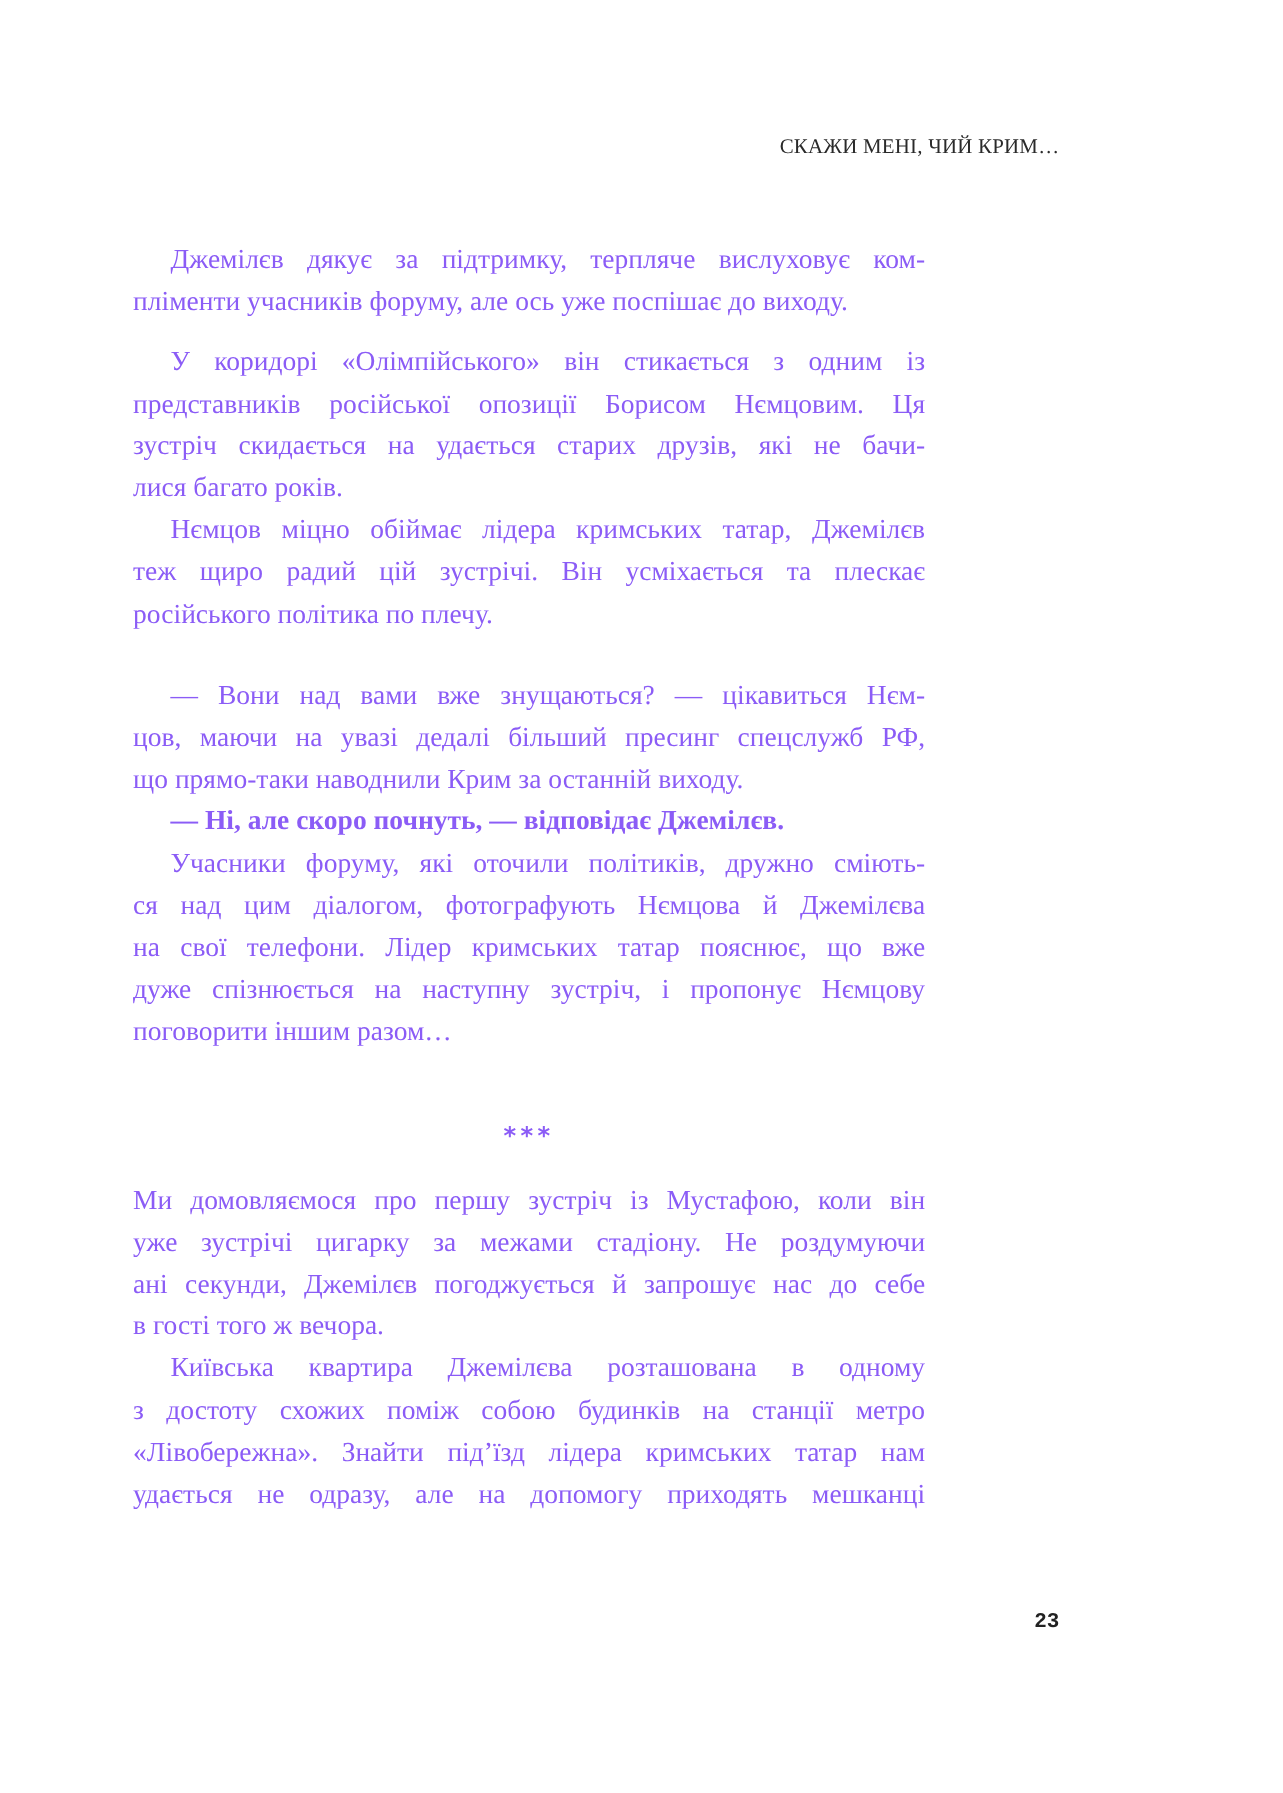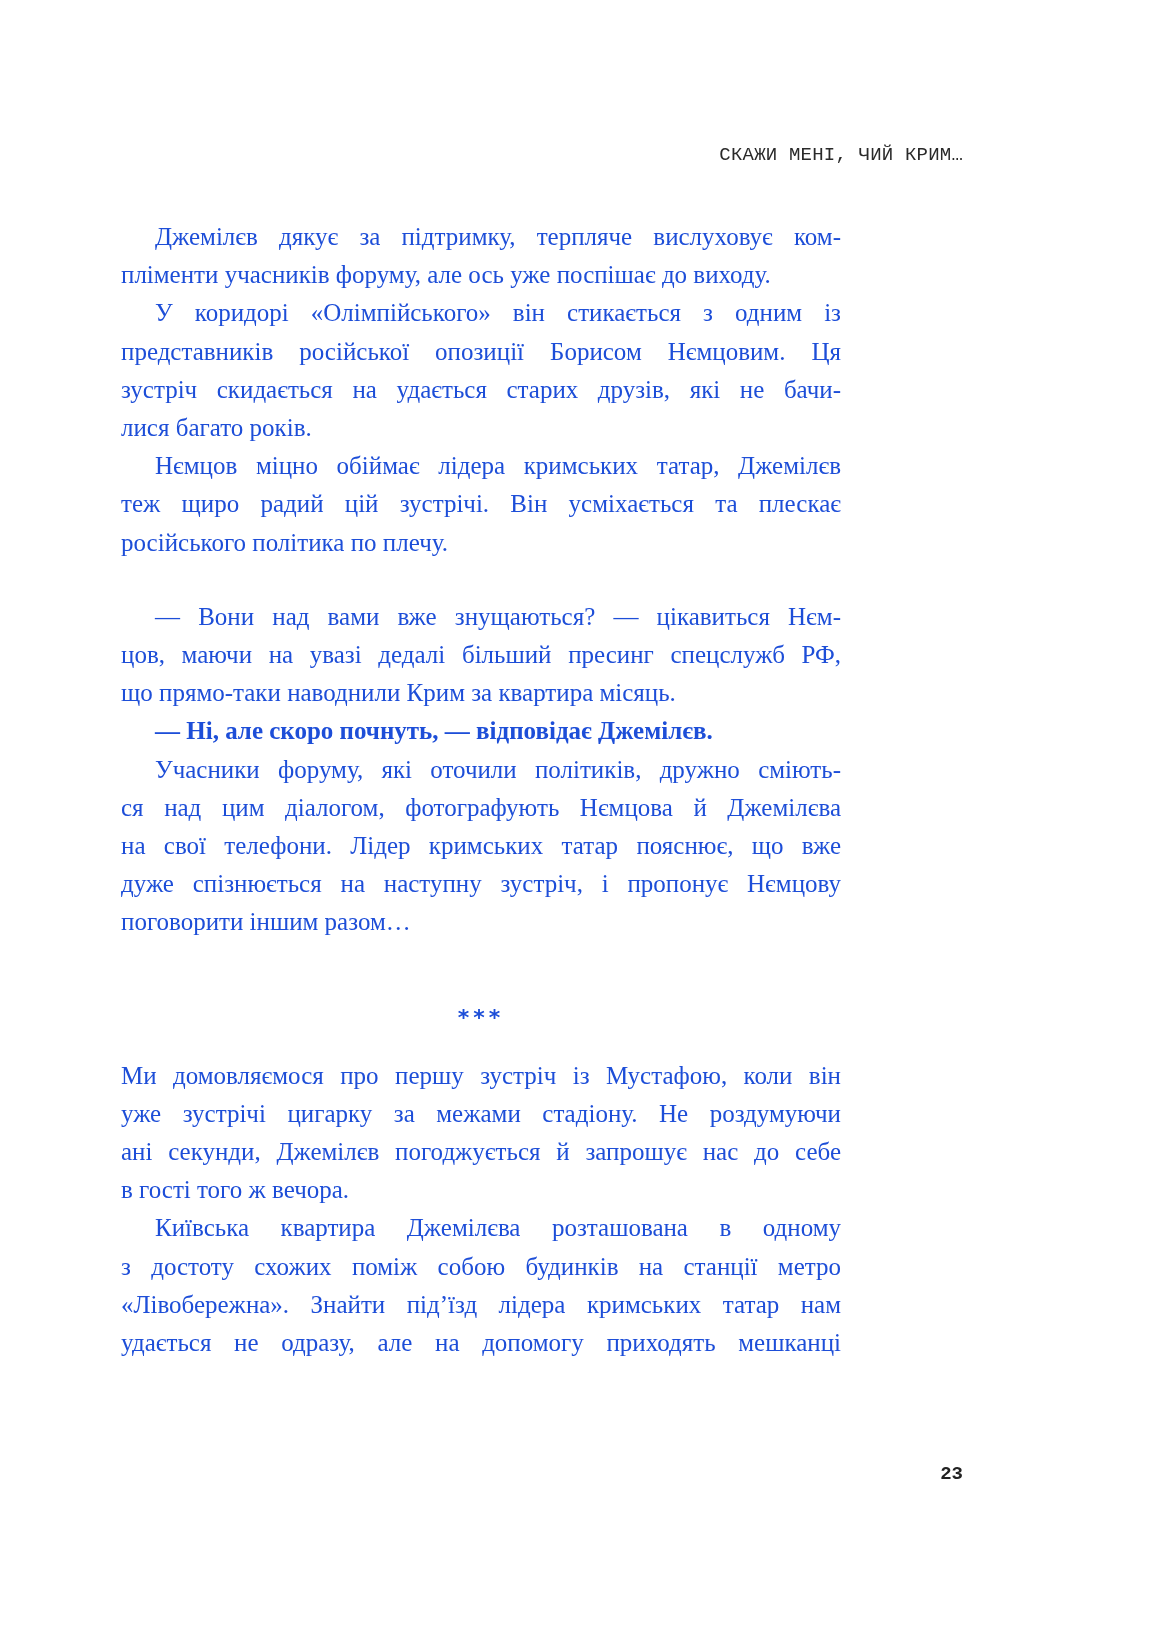--- a/index.html
+++ b/index.html
@@ -1,25 +1,25 @@
 <!DOCTYPE html>
 <html><head>
   <meta charset="utf-8">
   <style>
     html, body { margin: 0; padding: 0; background: #ffffff; }
     body { width: 1166px; height: 1630px; position: relative; overflow: hidden; color: #262626; }
     .running-head {
-      position: absolute; top: 144px; right: 203px;
-      font-family: Liberation Mono, monospace; font-size: 19px; letter-spacing: 0.2px;
+      position: absolute; top: 123px; right: 203px;
+      font-family: Liberation Serif, serif; font-size: 19px; letter-spacing: 0.2px;
       color: #2a2a2a; white-space: nowrap;
     }
     .text-block {
       position: absolute; left: 121px; top: 218px; width: 720px;
       font-family: "Liberation Serif", serif; font-size: 25px; line-height: 38.2px;
-      color: #1d4ed8;
+      color: #8b5cf6;
     }
     .para { margin: 0; text-align: justify; text-indent: 34px; }
     .line { display: block; white-space: nowrap; text-align: justify; text-align-last: justify; }
     .line.last { text-align-last: left; }
     .separator {
       text-align: center; font-family: "DejaVu Sans", sans-serif; font-size: 22px;
       font-weight: bold; letter-spacing: 4px; margin: 57px 0 20px 0; height: 38px; line-height: 38px;
     }
     .page-number {
       position: absolute; top: 1463px; right: 203px;
@@ -30,35 +30,35 @@
 <body>
 
 <div class="running-head">СКАЖИ МЕНІ, ЧИЙ КРИМ…</div>
 
 <div class="text-block">
   <div id="section1">
       <div class="para" style="text-indent: 0px;">
         <span class="line" style="padding-left: 34px;">Джемілєв дякує за підтримку, терпляче вислуховує ком-</span>
         <span class="line last">пліменти учасників форуму, але ось уже поспішає до виходу.</span>
       </div>
-      <div class="para" style="text-indent: 0px;">
+      <div class="para" style="text-indent: 0px; margin-top: 16px;">
         <span class="line" style="padding-left: 34px;">У коридорі «Олімпійського» він стикається з одним із</span>
         <span class="line">представників російської опозиції Борисом Нємцовим. Ця</span>
         <span class="line">зустріч скидається на удається старих друзів, які не бачи-</span>
         <span class="line last">лися багато років.</span>
       </div>
       <div class="para" style="text-indent: 0px;">
         <span class="line" style="padding-left: 34px;">Нємцов міцно обіймає лідера кримських татар, Джемілєв</span>
         <span class="line">теж щиро радий цій зустрічі. Він усміхається та плескає</span>
         <span class="line last">російського політика по плечу.</span>
       </div>
       <div class="para" style="text-indent: 0px;">
         <span class="line" style="padding-left: 34px; margin-top: 36px;">— Вони над вами вже знущаються? — цікавиться Нєм-</span>
         <span class="line">цов, маючи на увазі дедалі більший пресинг спецслужб РФ,</span>
-        <span class="line last">що прямо-таки наводнили Крим за квартира місяць.</span>
+        <span class="line last">що прямо-таки наводнили Крим за останній виходу.</span>
       </div>
       <div class="para" style="text-indent: 0px; font-weight: bold;">
         <span class="line last" style="padding-left: 34px;">— Ні, але скоро почнуть, — відповідає Джемілєв.</span>
       </div>
       <div class="para" style="text-indent: 0px;">
         <span class="line" style="padding-left: 34px;">Учасники форуму, які оточили політиків, дружно сміють-</span>
         <span class="line">ся над цим діалогом, фотографують Нємцова й Джемілєва</span>
         <span class="line">на свої телефони. Лідер кримських татар пояснює, що вже</span>
         <span class="line">дуже спізнюється на наступну зустріч, і пропонує Нємцову</span>
         <span class="line last">поговорити іншим разом…</span>

